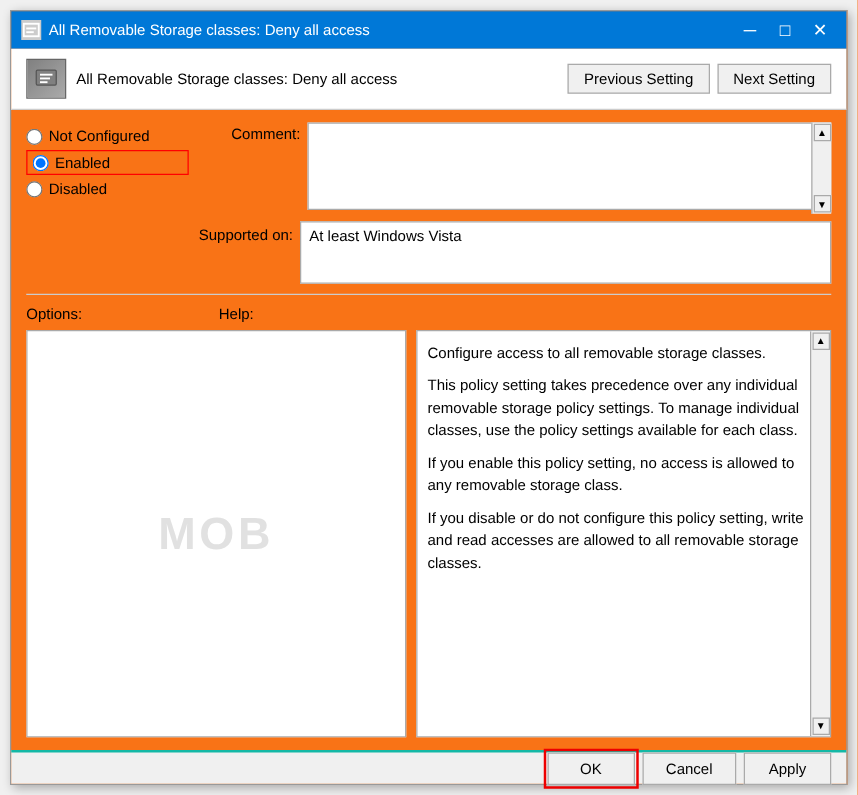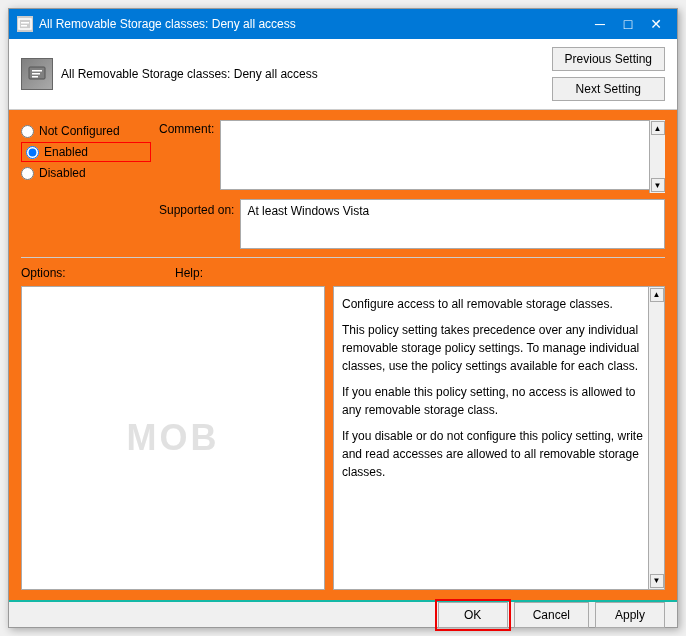--- a/index.html
+++ b/index.html
@@ -89,21 +89,20 @@
       justify-content: center;
       font-size: 16px;
     }
     .header-title {
       font-size: 12px;
       font-weight: normal;
     }
     .header-buttons {
       display: flex;
       gap: 6px;
-      flex-direction: column;
     }
     .nav-btn {
       padding: 4px 12px;
       background: #f0f0f0;
       border: 1px solid #aaa;
       cursor: pointer;
       font-size: 12px;
       color: #000;
     }
 
@@ -149,20 +148,21 @@
       flex: 1;
       display: flex;
       flex-direction: column;
       gap: 6px;
     }
 
     .comment-section {
       display: flex;
       gap: 6px;
       align-items: flex-start;
+      margin-left: 26px;
     }
     .comment-label {
       font-size: 12px;
       padding-top: 2px;
       white-space: nowrap;
     }
     .comment-box {
       flex: 1;
       position: relative;
     }

